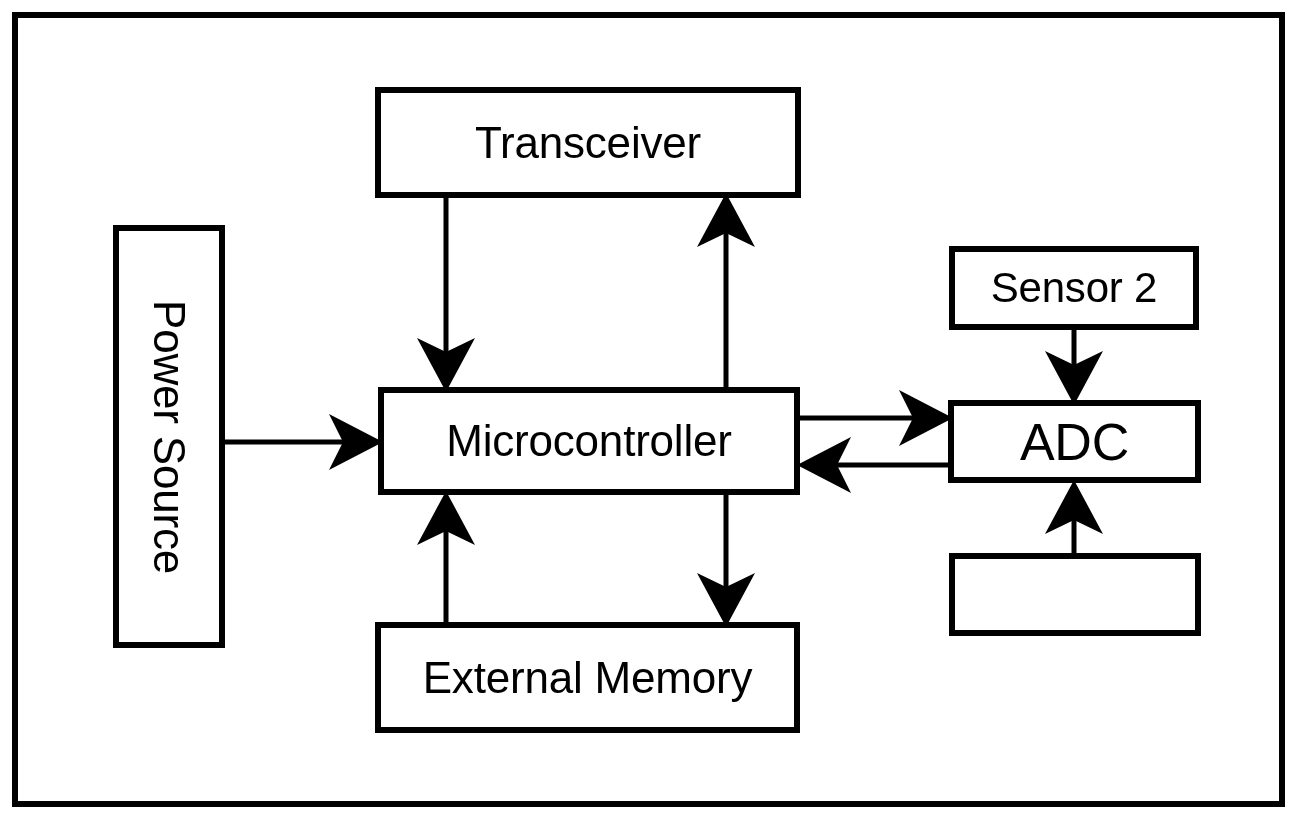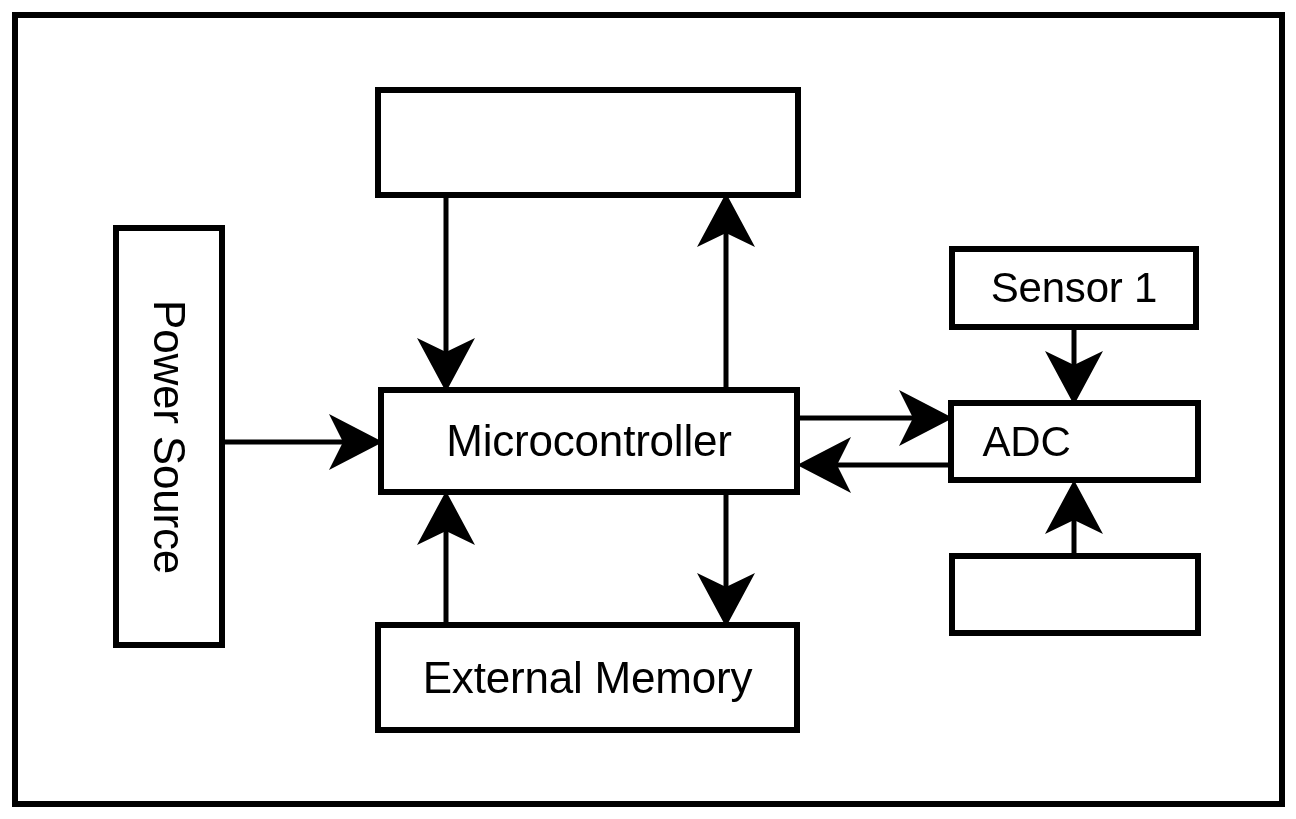--- a/index.html
+++ b/index.html
@@ -128,25 +128,26 @@
     <rect class="node-rect" x="378" y="625" width="419" height="105"></rect>
 
     <rect class="node-rect" x="952" y="249" width="244" height="78"></rect>
 
     <rect class="node-rect" x="951" y="403" width="247" height="77"></rect>
 
     <rect class="node-rect" x="952" y="556" width="246" height="77"></rect>
 
   </svg>
 
+  <div class="node-label" style="left:378px; top:90px; width:420px; height:105px; font-size:44px;">Transceiver</div>
 
   <div class="node-label vertical" style="left:116px; top:228px; width:106px; height:417px; font-size:44px;">Power Source</div>
 
   <div class="node-label" style="left:381px; top:390px; width:416px; height:102px; font-size:44px;">Microcontroller</div>
 
   <div class="node-label" style="left:378px; top:625px; width:419px; height:105px; font-size:44px;">External Memory</div>
 
-  <div class="node-label" style="left:952px; top:249px; width:244px; height:78px; font-size:42px;">Sensor 1</div>
+  <div class="node-label" style="left:952px; top:249px; width:244px; height:78px; font-size:42px;">Sensor 2</div>
 
-  <div class="node-label" style="left:903px; top:403px; width:247px; height:77px; font-size:42px;">ADC</div>
+  <div class="node-label" style="left:951px; top:403px; width:247px; height:77px; font-size:52px;">ADC</div>
 
 
 </div>
 
 </body></html>

